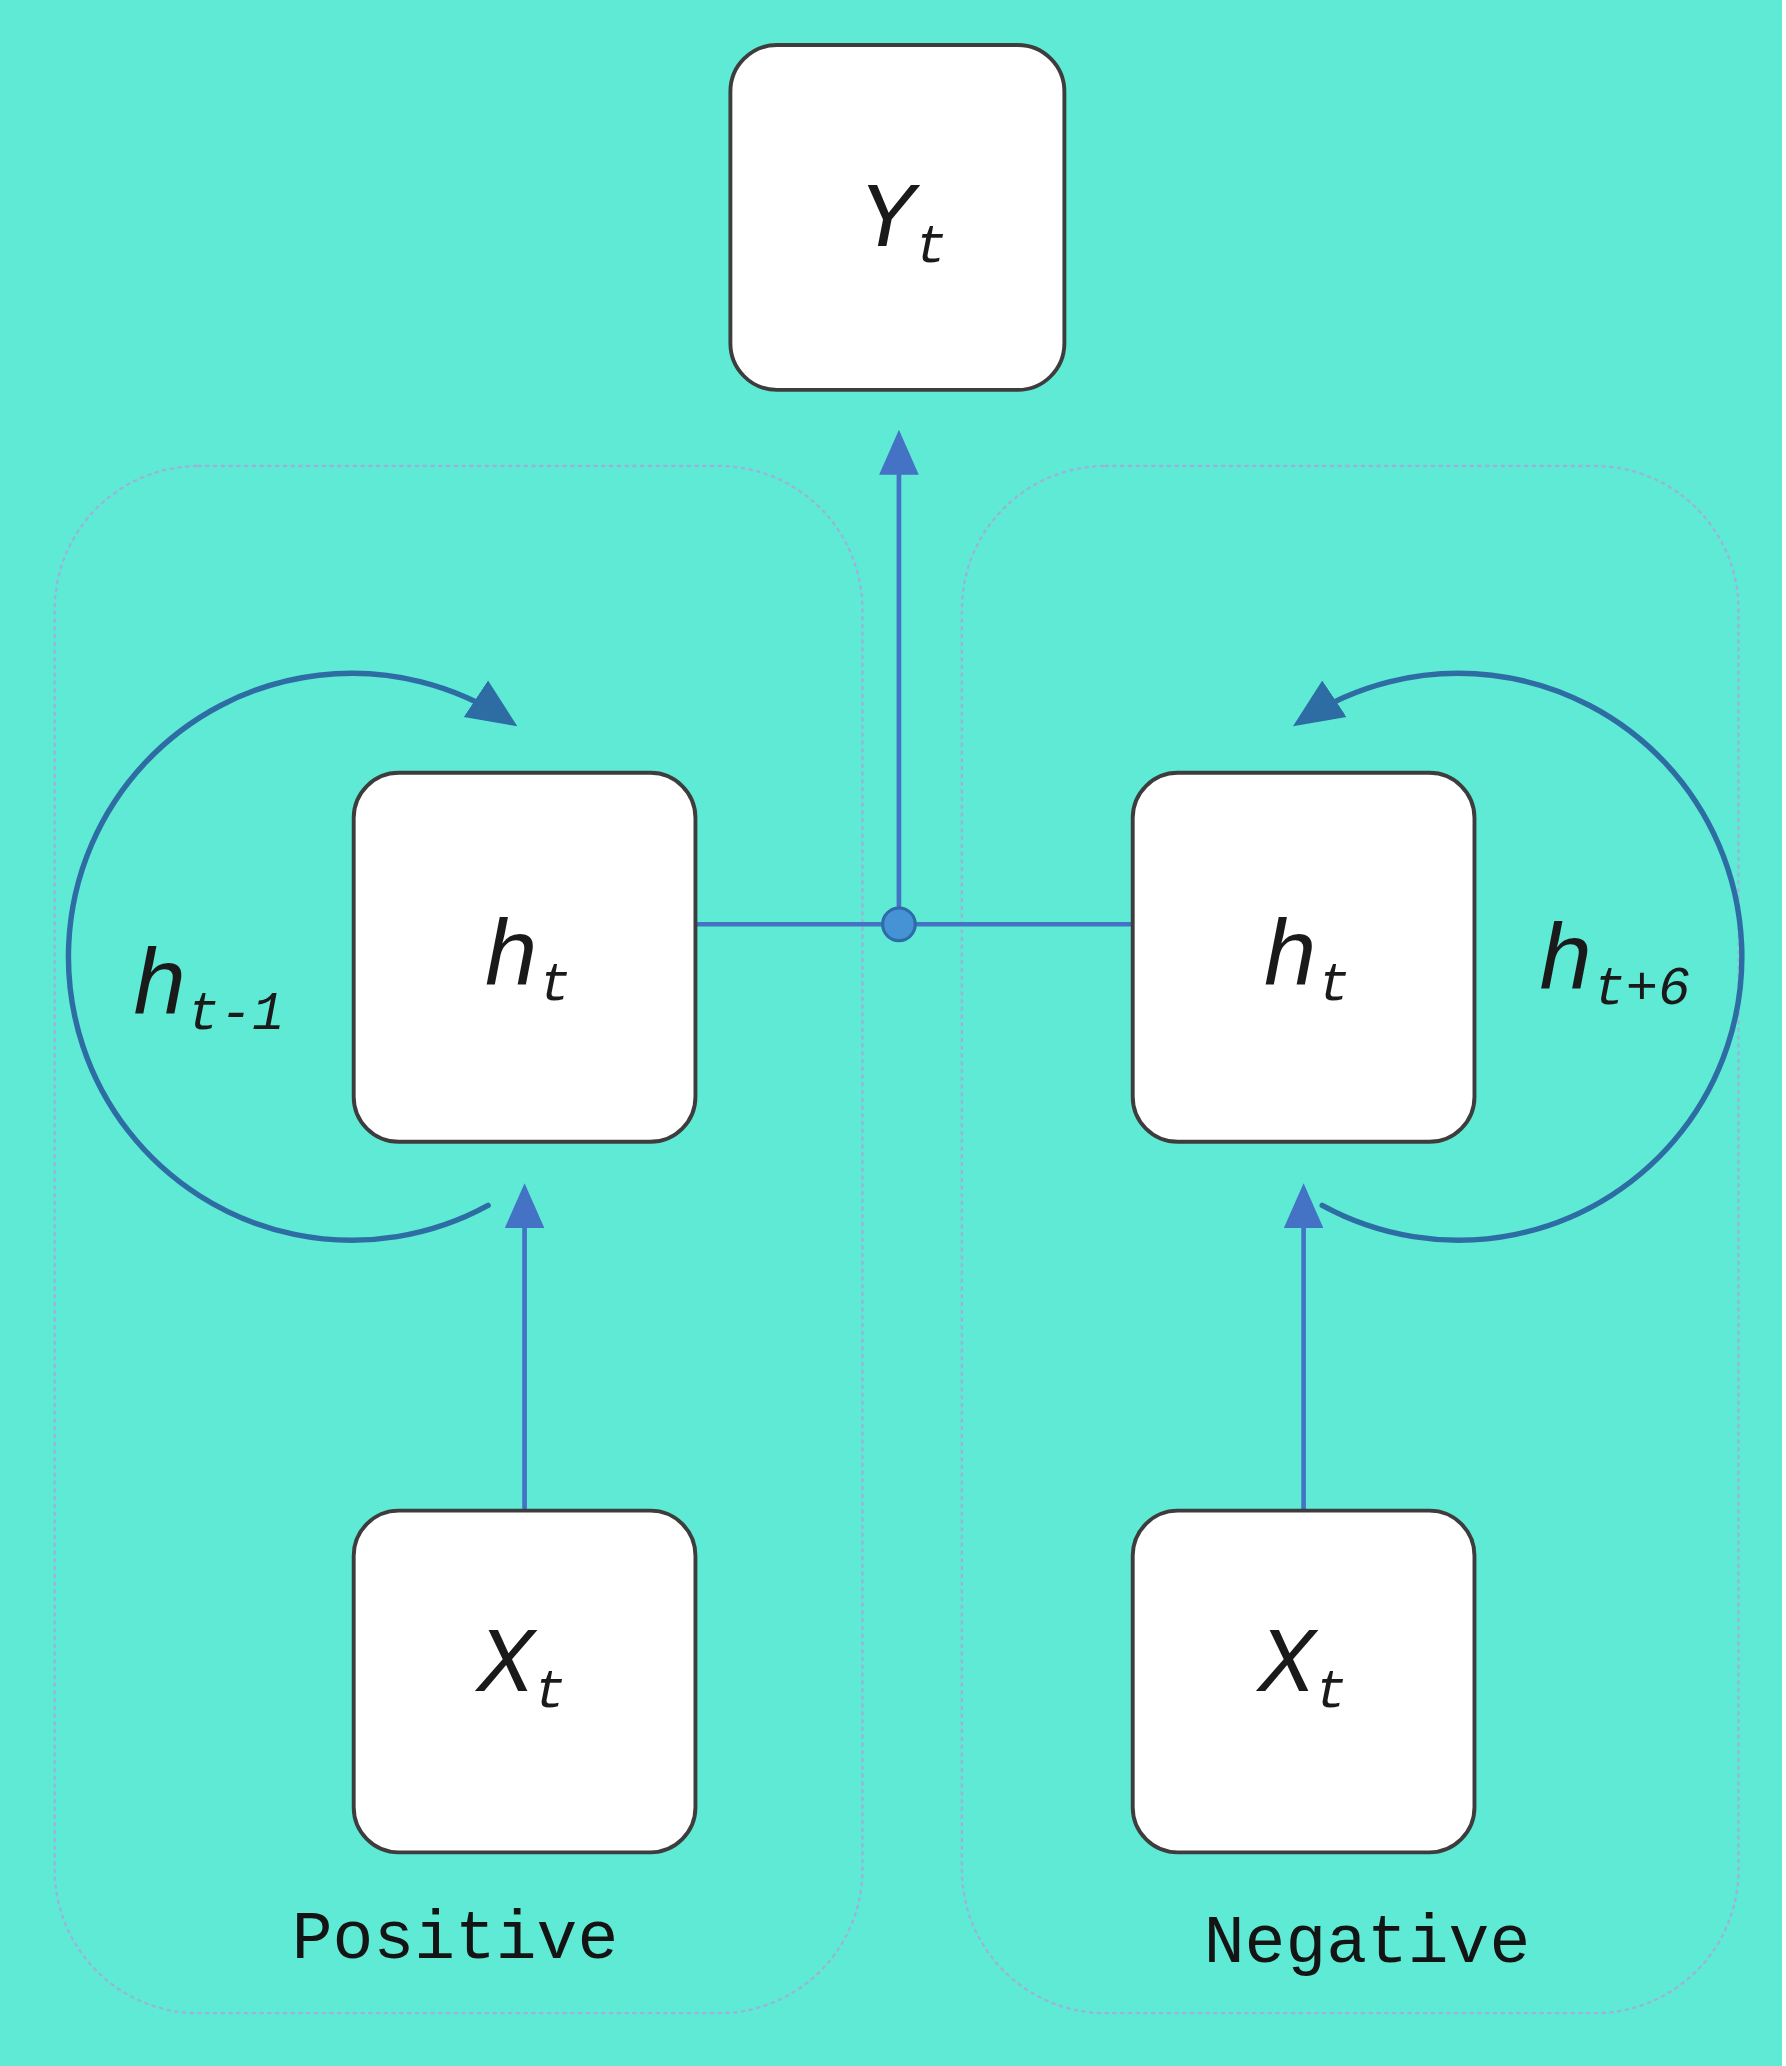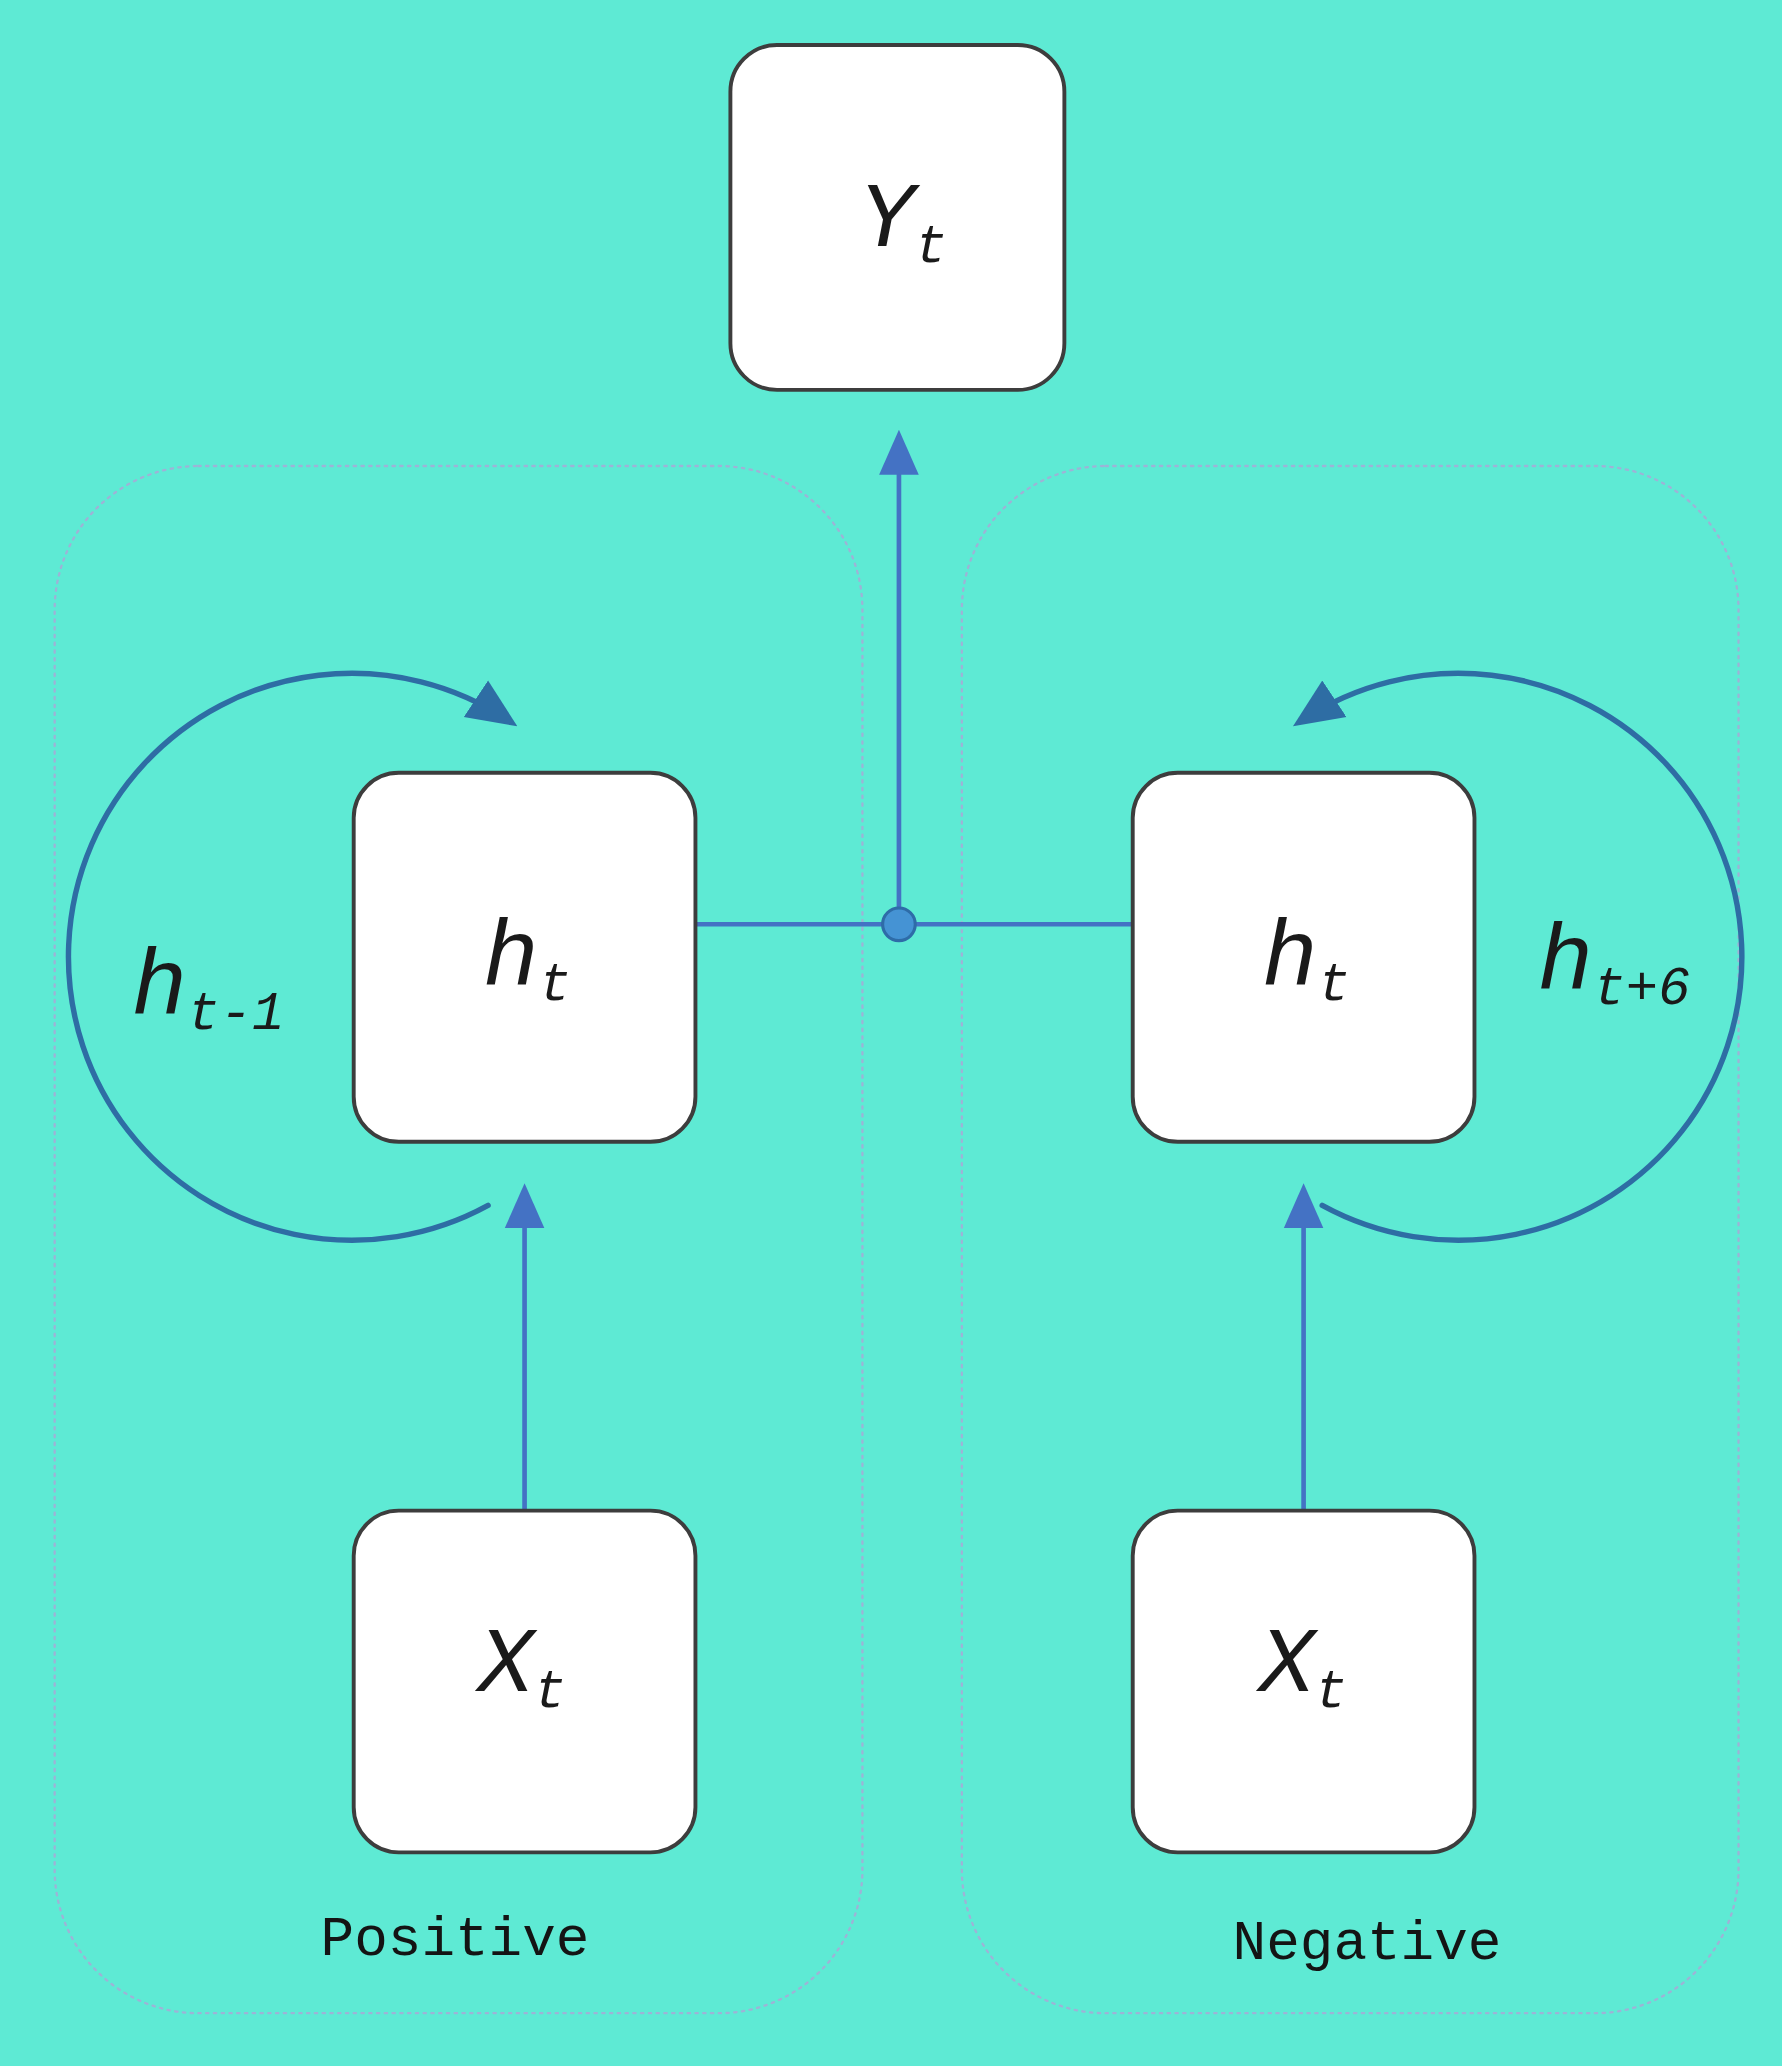--- a/index.html
+++ b/index.html
@@ -32,21 +32,21 @@
   .var-label .sub {
     font-size: 0.58em;
     font-style: italic;
     vertical-align: -0.28em;
     letter-spacing: 0;
   }
   .group-label {
     position: absolute;
     transform: translate(-50%, -50%);
     font-style: normal;
-    font-size: 56px;
+    font-size: 68px;
     color: #141414;
     white-space: nowrap;
     line-height: 1;
   }
 </style>
 </head>
 <body>
 
 <div class="canvas">
 

